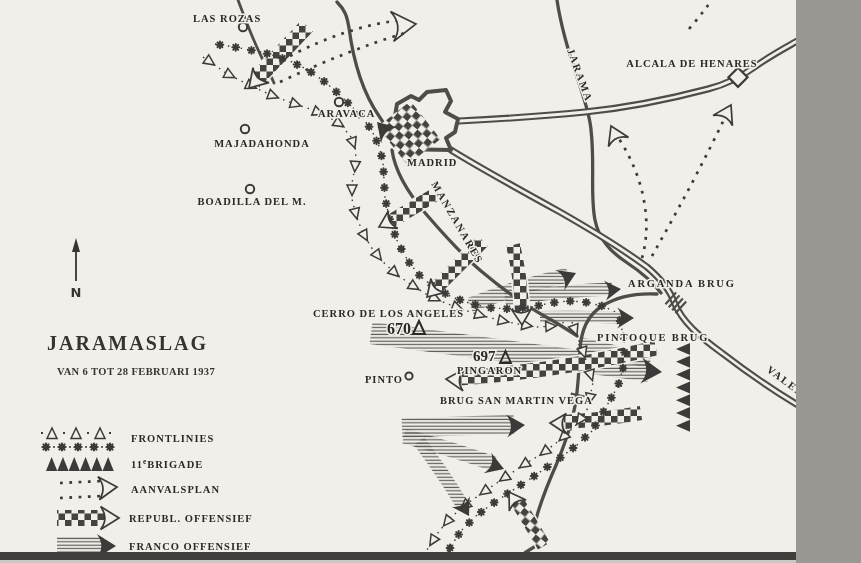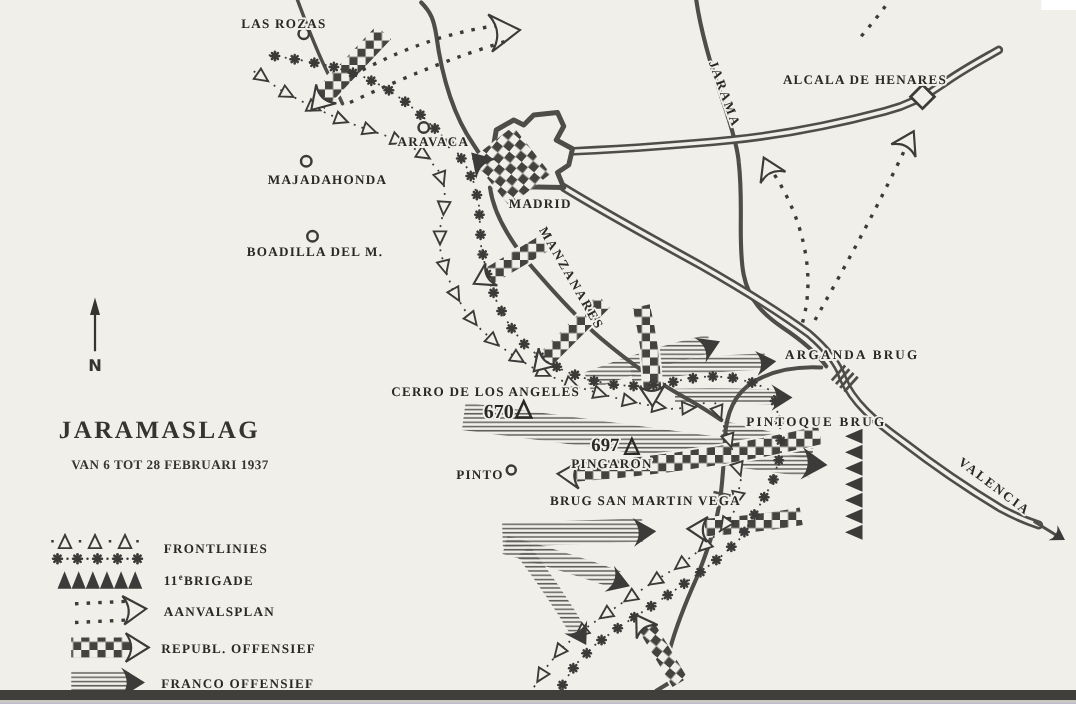--- a/index.html
+++ b/index.html
@@ -1,16 +1,16 @@
 <!DOCTYPE html>
 <html><head>
 <meta charset="utf-8">
 <style>
   html,body{margin:0;padding:0;background:#9a9893;}
-  .stage{position:relative;width:861px;height:563px;background:#8b5cf6;overflow:hidden;
+  .stage{position:relative;width:796px;height:563px;background:#8b5cf6;overflow:hidden;
          font-family:"Liberation Serif","DejaVu Serif",serif;}
   svg{display:block}
   .river{fill:none;stroke:#4e4d4a;stroke-width:3.3;stroke-linecap:round}
   .riverThin{fill:none;stroke:#4e4d4a;stroke-width:2.8;stroke-linecap:round}
   .roadO{fill:none;stroke:#4e4d4a;stroke-width:7;stroke-linecap:round}
   .roadI{fill:none;stroke:#f1efe9;stroke-width:2.8;stroke-linecap:round}
   .madrid{fill:#f1efe9;stroke:#4e4d4a;stroke-width:4;stroke-linejoin:round}
   .lbl{font-size:10.5px;font-weight:bold;letter-spacing:1px;fill:#2a2926;
        paint-order:stroke;stroke:#f1efe9;stroke-width:3;stroke-linejoin:round}
   .lblsp{letter-spacing:1.8px}

